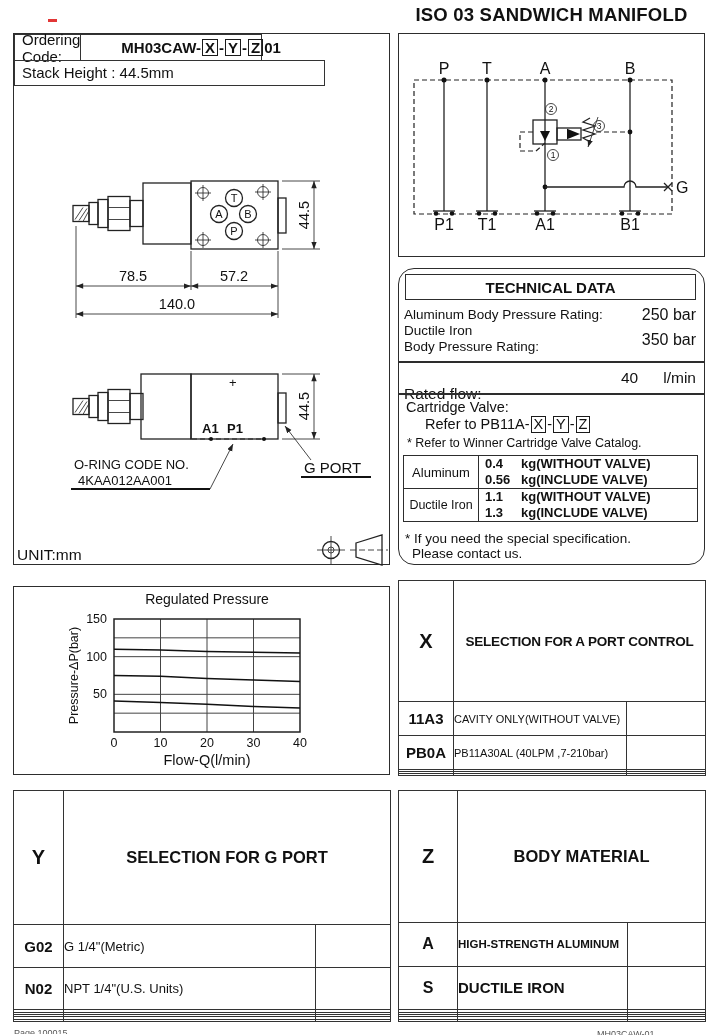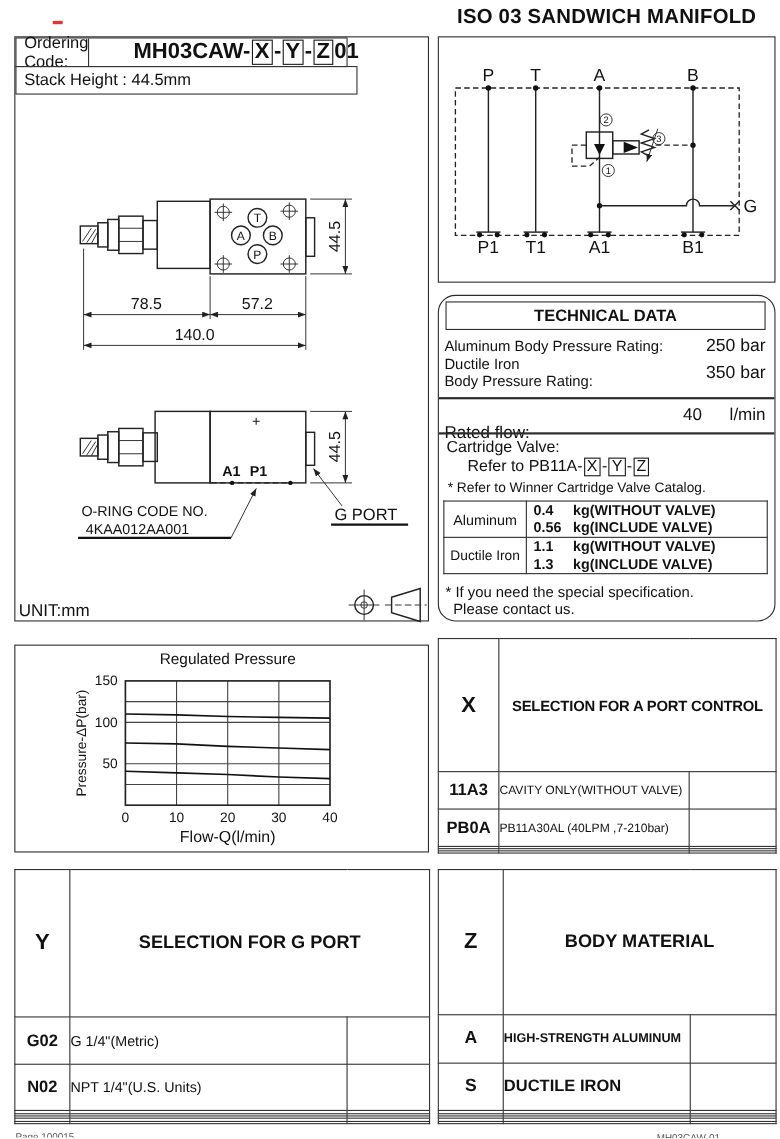--- a/index.html
+++ b/index.html
@@ -3,24 +3,24 @@
 <meta charset="utf-8">
 <style>
   html,body{margin:0;padding:0;background:#fff;}
   #page{position:relative;width:709px;height:1035px;background:#fff;
         font-family:"Liberation Sans","DejaVu Sans",sans-serif;color:#111;overflow:hidden;}
   .box{position:absolute;border:1.6px solid #2d2d2d;background:#fff;box-sizing:border-box;}
   .abs{position:absolute;box-sizing:border-box;}
   
   #page-title{left:398px;top:4px;width:307px;height:26px;font-size:18.5px;font-weight:bold;
               text-align:center;letter-spacing:0.2px;}
-  .ord-row{left:0;top:0;width:302px;height:27px;border:1.4px solid #333;display:flex;align-items:center;gap:36px;}
+  .ord-row{left:0;top:0;width:248px;height:27px;border:1.4px solid #333;display:flex;align-items:center;gap:36px;}
   .ord-label{width:150px;height:100%;border-right:1.4px solid #333;display:flex;align-items:center;
              padding-left:7px;font-size:15px;box-sizing:border-box;}
-  .ord-code{flex:1;display:flex;align-items:center;padding-left:4px;font-size:20px;font-weight:bold;}
+  .ord-code{flex:1;display:flex;align-items:center;padding-left:4px;font-size:15px;font-weight:bold;}
   .stack-row{left:0;top:25.6px;width:311px;height:26px;border:1.4px solid #333;display:flex;
              align-items:center;padding-left:7px;font-size:15px;}
   .lbox{display:inline-block;border:1.5px solid #1a1a1a;padding:0 2px;line-height:1.05;margin:0 1px;}
   .red-dash{left:48px;top:19px;width:9px;height:3px;background:#e23636;}
   
   .td-title{position:absolute;left:6px;top:5px;width:291px;height:26px;border:1.5px solid #2d2d2d;
             display:flex;align-items:center;justify-content:center;font-size:15px;font-weight:bold;box-sizing:border-box;}
   .td-text{position:absolute;font-size:13.5px;}
   .td-val{position:absolute;font-size:16px;}
   .hr{position:absolute;left:0;width:100%;height:0;border-top:2px solid #2d2d2d;}

